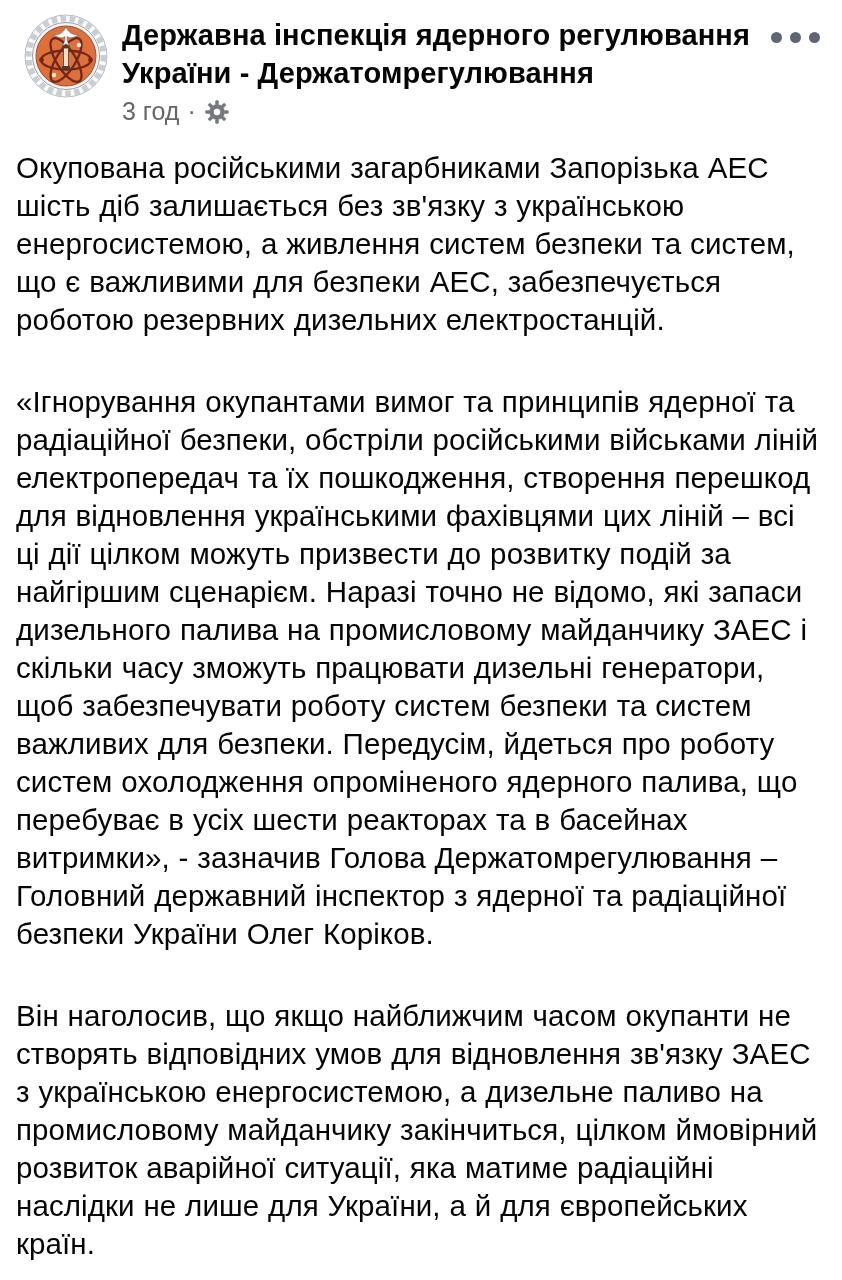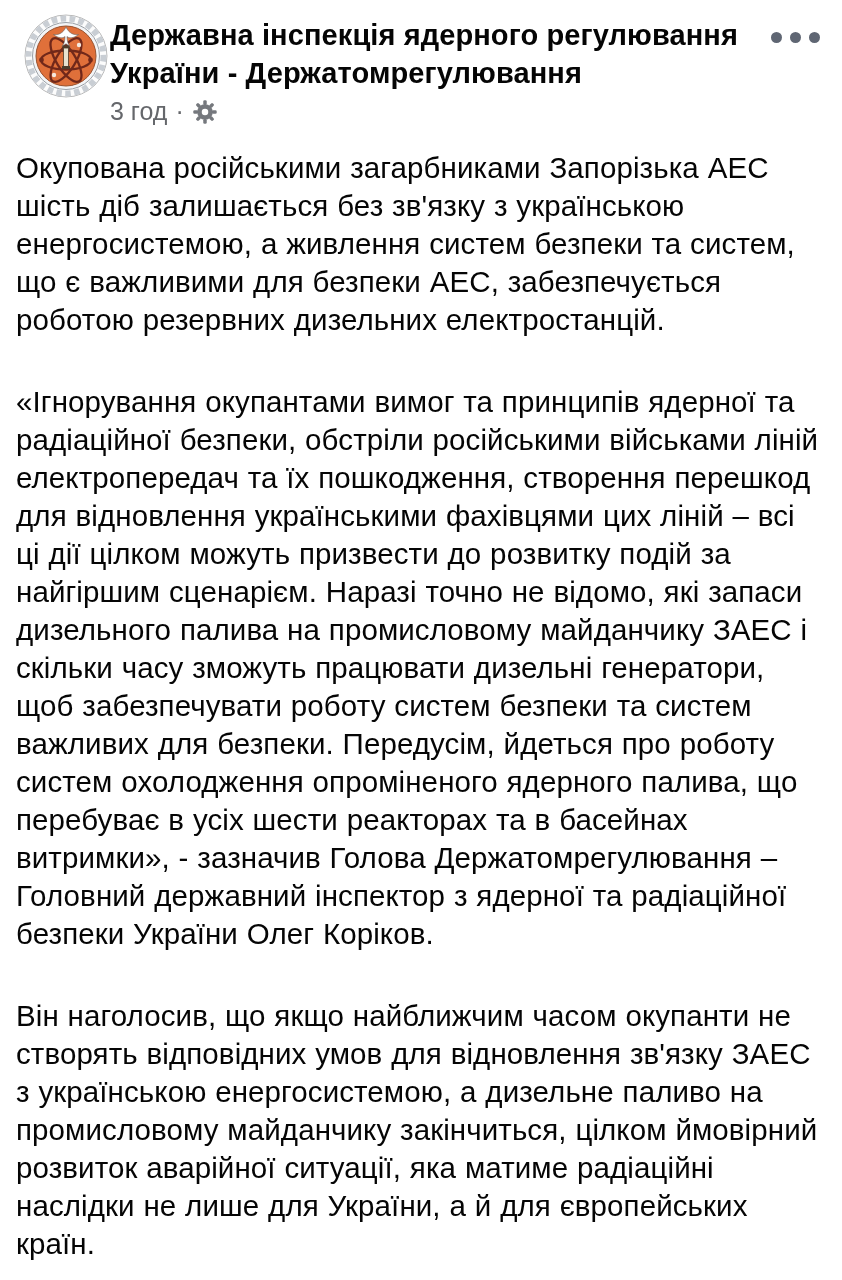--- a/index.html
+++ b/index.html
@@ -12,21 +12,21 @@
     font-family: "Liberation Sans", sans-serif;
     -webkit-font-smoothing: antialiased;
   }
   .post {
     padding: 14px 20px 0 16px;
     width: 806px;
   }
   .post-header {
     display: flex;
     align-items: flex-start;
-    gap: 2px;
+    gap: 14px;
     margin-left: 8px;
     justify-content: flex-end;
   }
   .avatar {
     width: 84px;
     height: 84px;
     flex: 0 0 84px;
     border-radius: 50%;
   }
   .header-text {

